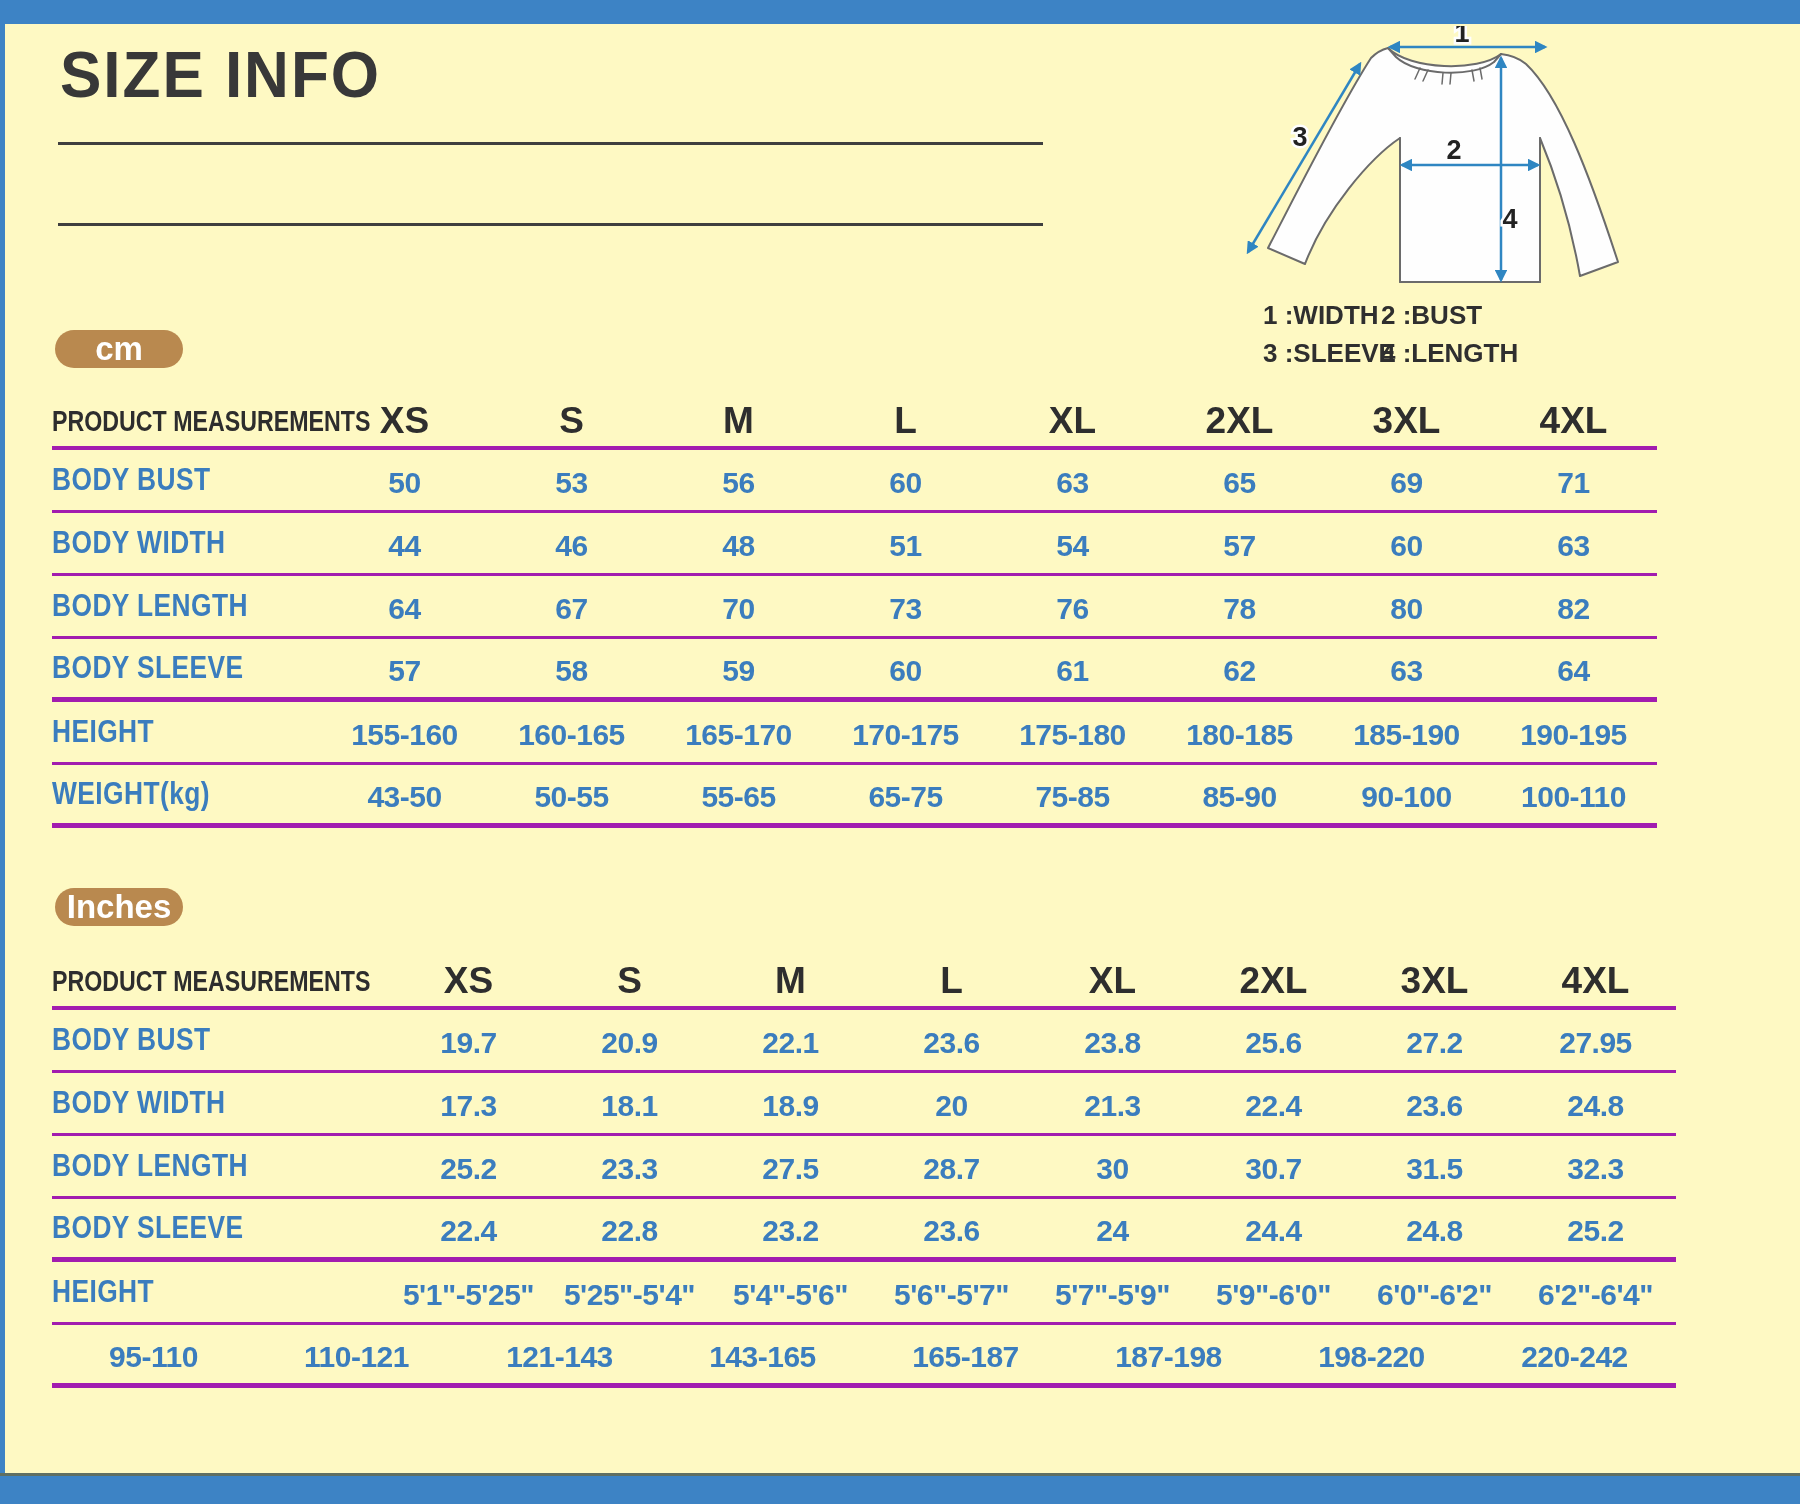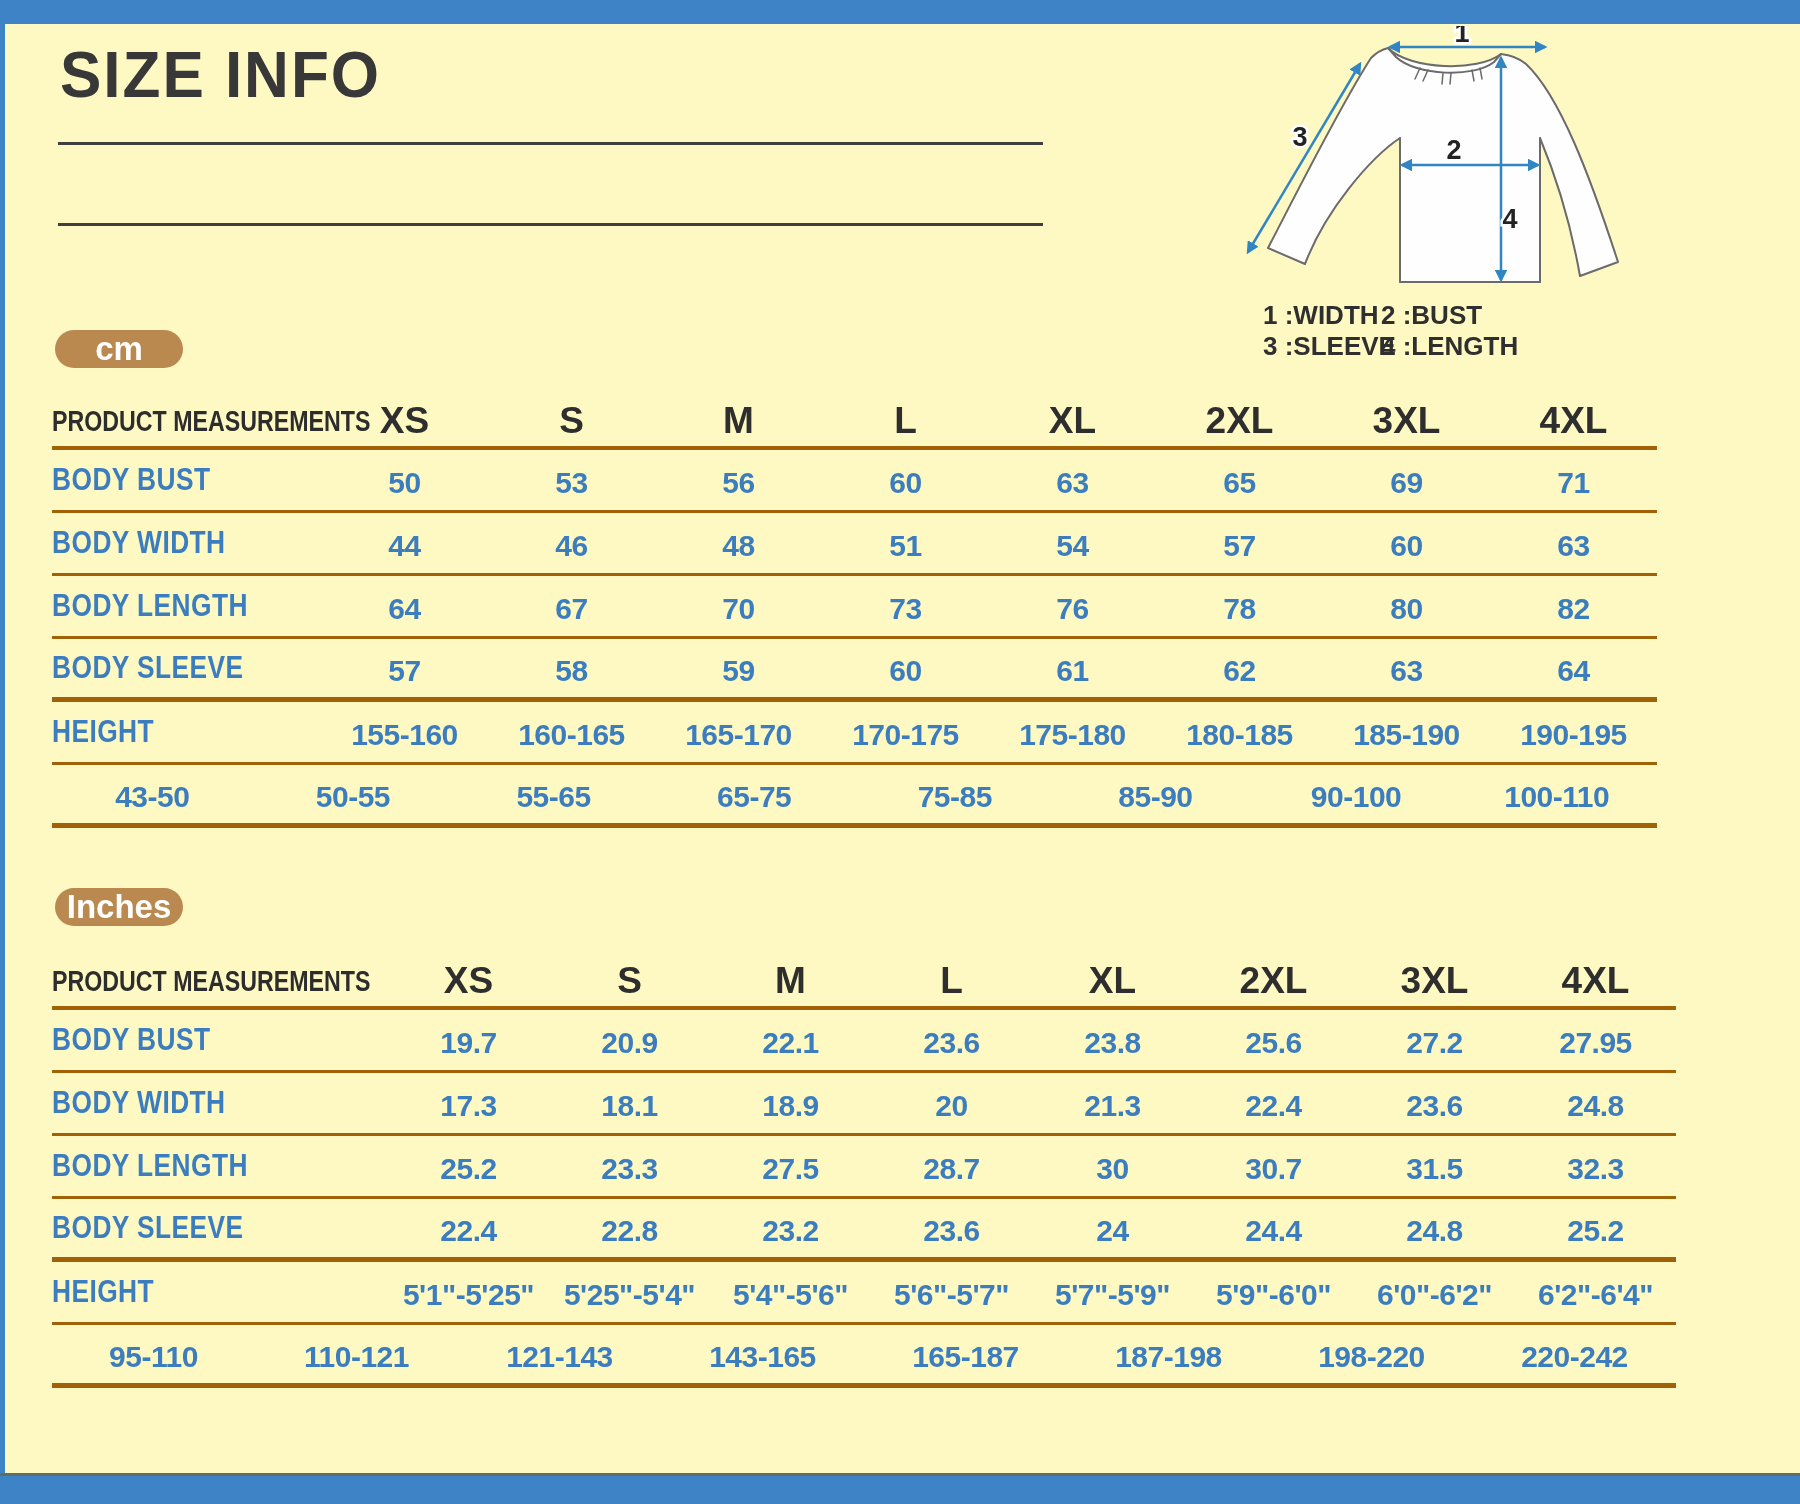--- a/index.html
+++ b/index.html
@@ -10,30 +10,30 @@
   .top-bar{position:absolute;top:0;left:0;right:0;height:24px;background:var(--accent-blue,#3d83c5);}
   .left-bar{position:absolute;top:24px;left:0;width:5px;bottom:31px;background:var(--accent-blue,#3d83c5);}
   .bottom-bar{position:absolute;bottom:0;left:0;right:0;height:31px;background:var(--accent-blue,#3d83c5);border-top:3px solid #5f6f62;box-sizing:border-box;}
 
   .title{position:absolute;left:60px;top:38px;font-size:64px;font-weight:900;letter-spacing:2px;color:#383838;transform:scaleX(.97);transform-origin:left;}
   .rule{position:absolute;left:58px;width:985px;height:3px;background:#3f3f3f;}
   .rule1{top:142px;} .rule2{top:223px;}
   .subtitle{position:absolute;left:78px;top:150px;font-size:55px;font-weight:bold;color:#0b0b0b;}
 
   .diagram{position:absolute;left:1230px;top:26px;width:400px;height:262px;}
-  .legend{position:absolute;left:1263px;top:300px;display:grid;grid-template-columns:118px auto;font-size:26px;font-weight:bold;color:#2f2f2f;white-space:nowrap;}
+  .legend{position:absolute;left:1263px;top:300px;display:grid;grid-template-columns:118px auto;row-gap:7px;font-size:26px;font-weight:bold;color:#2f2f2f;white-space:nowrap;}
 
   .badge{position:absolute;left:55px;width:128px;height:38px;border-radius:19px;background:var(--badge-tan,#b9894f);
          color:#fff;font-size:33px;font-weight:bold;display:flex;align-items:center;justify-content:center;}
   .badge-cm{top:330px;} .badge-in{top:888px;}
 
   .size-table{position:absolute;left:52px;}
   .table-cm{top:396px;width:1605px;}
   .table-in{top:956px;width:1624px;}
-  .trow{display:flex;align-items:stretch;border-bottom:3px solid #a16207;height:63px;box-sizing:border-box;}
+  .trow{display:flex;align-items:stretch;border-bottom:3px solid #a21caf;height:63px;box-sizing:border-box;}
   .trow.thead{height:54px;border-bottom-width:4px;}
   .trow.thick{border-bottom-width:5px;}
   .tlabel{display:flex;align-items:center;justify-content:flex-start;flex:0 0 auto;white-space:nowrap;overflow:visible;}
   .table-cm .tlabel{width:269px;} .table-in .tlabel{width:336px;}
   .tcell{flex:1 1 0;display:flex;align-items:center;justify-content:center;}
   .theader-label{font-size:29px;font-weight:bold;color:#2d2d2d;transform:scaleX(.80);transform-origin:left center;}
   .theader{font-size:37px;font-weight:bold;color:#2e2e2e;}
   .rowlabel{font-size:31px;font-weight:bold;color:var(--text-blue,#3b7dbe);transform:scaleX(.85);transform-origin:left center;letter-spacing:.5px;}
   .val{font-size:30px;font-weight:bold;color:var(--text-blue,#3b7dbe);letter-spacing:-.5px;padding-top:6px;}
 </style>
@@ -158,20 +158,23 @@
         <div class="tcell val">155-160</div>
         <div class="tcell val">160-165</div>
         <div class="tcell val">165-170</div>
         <div class="tcell val">170-175</div>
         <div class="tcell val">175-180</div>
         <div class="tcell val">180-185</div>
         <div class="tcell val">185-190</div>
         <div class="tcell val">190-195</div>
       </div>
       <div class="trow thick">
+        <div class="tlabel">
+          <div class="rowlabel">WEIGHT(kg)</div>
+        </div>
         <div class="tcell val">43-50</div>
         <div class="tcell val">50-55</div>
         <div class="tcell val">55-65</div>
         <div class="tcell val">65-75</div>
         <div class="tcell val">75-85</div>
         <div class="tcell val">85-90</div>
         <div class="tcell val">90-100</div>
         <div class="tcell val">100-110</div>
       </div>
     </div>

